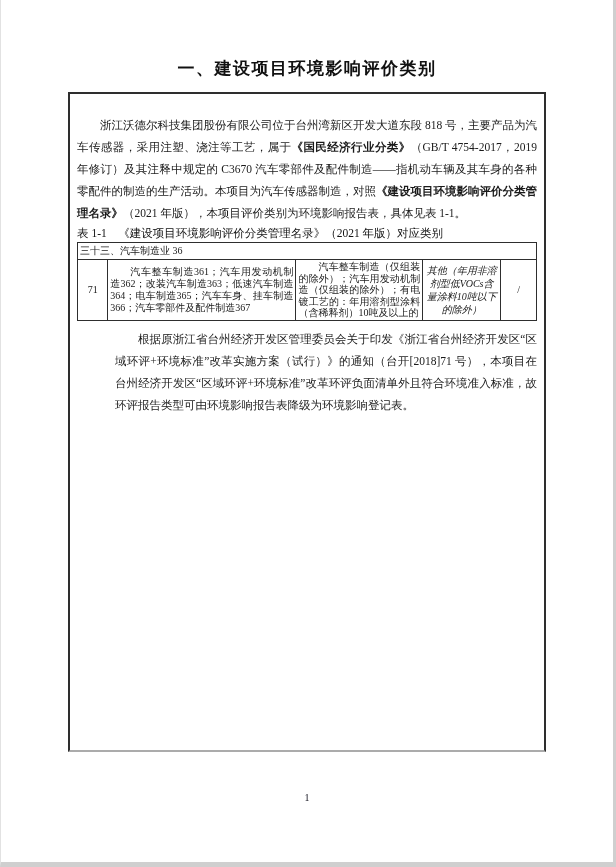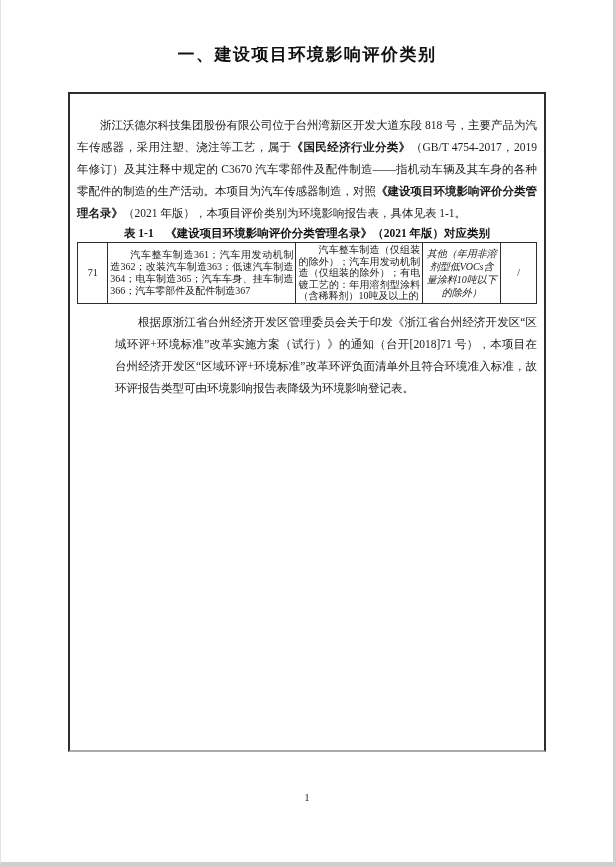--- a/index.html
+++ b/index.html
@@ -11,21 +11,21 @@
     background: #ffffff;
     border-left: 1px solid #e2e2e2;
     border-right: 3px solid #cfcfcf;
     border-bottom: 5px solid #cfcfcf;
     font-family: "Liberation Serif", serif;
     color: #1a1a1a;
     overflow: hidden;
   }
   .doc-title {
     margin: 0;
-    padding-top: 43px;
+    padding-top: 57px;
     text-align: center;
     font-family: "Liberation Sans", sans-serif;
     font-weight: bold;
     font-size: 17px;
     letter-spacing: 1.5px;
     color: #111;
   }
   .content-box {
     position: absolute;
     left: 67px;
@@ -40,22 +40,21 @@
   .body-text {
     margin: 0;
     font-size: 11.5px;
     line-height: 22px;
     text-align: justify;
     text-indent: 2em;
     color: #1a1a1a;
   }
   .table-caption {
     margin: 2px 0 1px 0;
-    text-align: center;
-    font-weight: bold;
+    font-weight: normal;
     font-size: 11.5px;
     color: #111;
   }
   table.cls-table {
     width: 100%;
     border-collapse: collapse;
     table-layout: fixed;
   }
   table.cls-table th, table.cls-table td {
     border: 1px solid #2e2e2e;
@@ -127,20 +126,23 @@
     <table class="cls-table">
       <colgroup>
         <col style="width:6.6%">
         <col style="width:41.0%">
         <col style="width:27.6%">
         <col style="width:17.0%">
         <col style="width:7.8%">
       </colgroup>
       <tbody>
         <tr>
+          <td colspan="5" class="group-cell">三十三、汽车制造业 36</td>
+        </tr>
+        <tr>
           <td class="c-no">71</td>
           <td class="c-cat">汽车整车制造361；汽车用发动机制造362；改装汽车制造363；低速汽车制造364；电车制造365；汽车车身、挂车制造366；汽车零部件及配件制造367</td>
           <td class="c-book">汽车整车制造（仅组装的除外）；汽车用发动机制造（仅组装的除外）；有电镀工艺的：年用溶剂型涂料（含稀释剂）10吨及以上的</td>
           <td class="c-form">其他（年用非溶剂型低VOCs含量涂料10吨以下的除外）</td>
           <td class="c-reg">/</td>
         </tr>
       </tbody>
     </table>
 
     <p class="body-text p2">根据原浙江省台州经济开发区管理委员会关于印发《浙江省台州经济开发区“区域环评+环境标准”改革实施方案（试行）》的通知（台开[2018]71 号），本项目在台州经济开发区“区域环评+环境标准”改革环评负面清单外且符合环境准入标准，故环评报告类型可由环境影响报告表降级为环境影响登记表。</p>

